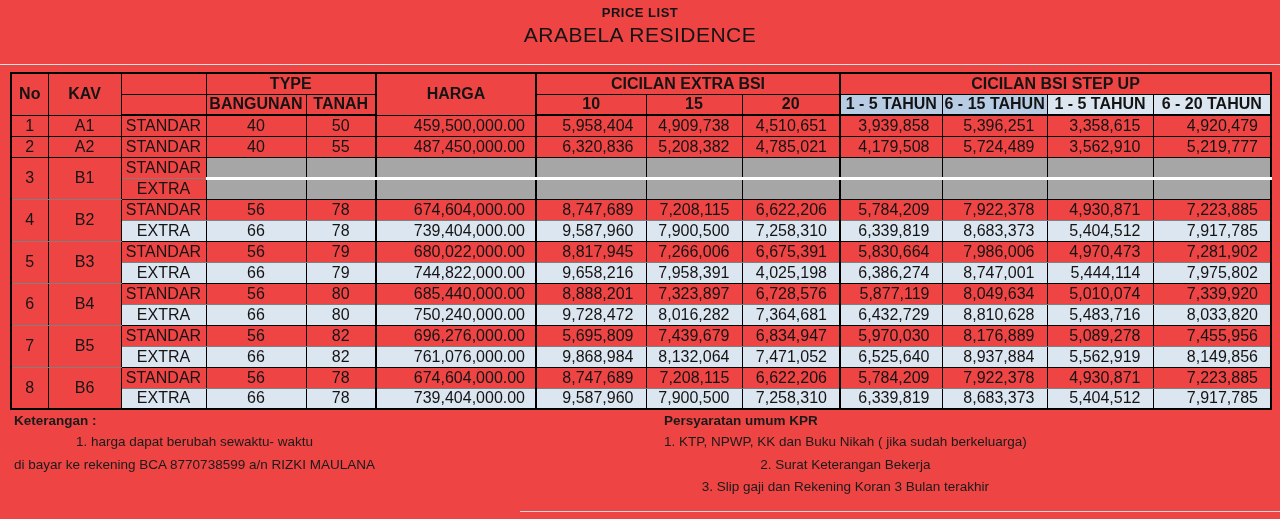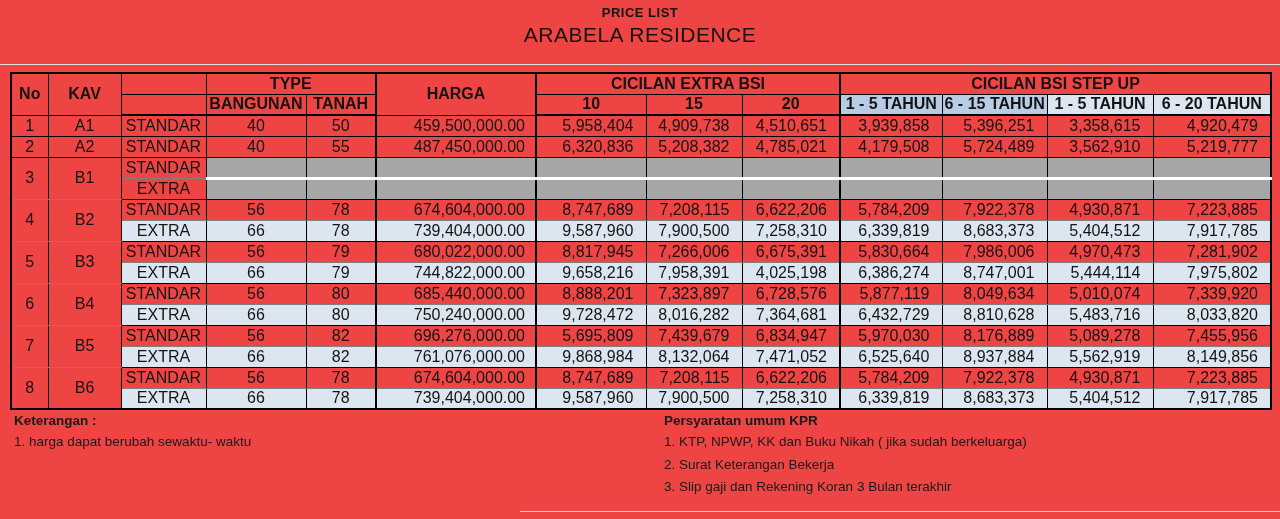--- a/index.html
+++ b/index.html
@@ -30,21 +30,21 @@
   th.hdr-light { background: var(--stepup-light, #dce6f1); }
   .fill-gray { background: var(--gray-fill, #a6a6a6); }
   .fill-blue { background: var(--extra-blue, #dce6f1); }
   tr.pair-start td { border-bottom-color: #7f7f7f; }
   tr.pair-start.gray td.fill-gray { border-bottom: 3px solid #ffffff; }
 
   .notes { position: absolute; top: 413px; font-size: 13.5px; color: #1a1a1a; }
   .notes-left { left: 14px; }
   .notes-right { left: 664px; }
   .notes .heading { font-weight: bold; margin-bottom: 6px; }
-  .notes .line { margin-bottom: 7.5px; line-height: 15px; }
+  .notes .line { margin-bottom: 7.5px; line-height: 15px; text-align: center; }
 </style>
 </head>
 <body>
 
 <div class="page">
 
   <div class="title-block">
     <div class="pretitle">PRICE LIST</div>
     <div class="main-title">ARABELA RESIDENCE</div>
   </div>
@@ -290,20 +290,21 @@
             <td class="c-s2 right fill-blue">5,404,512</td>
             <td class="c-s3 right fill-blue">7,917,785</td>
           </tr>
         </tbody>
     </table>
   </div>
 
   <div class="notes notes-left">
     <div class="heading">Keterangan :</div>
     <div class="line">1. harga dapat berubah sewaktu- waktu</div>
+    <div class="line">di bayar ke rekening BCA 8770738599 a/n RIZKI MAULANA</div>
   </div>
 
   <div class="notes notes-right">
     <div class="heading">Persyaratan umum KPR</div>
     <div class="line">1. KTP, NPWP, KK dan Buku Nikah ( jika sudah berkeluarga)</div>
     <div class="line">2. Surat Keterangan Bekerja</div>
     <div class="line">3. Slip gaji dan Rekening Koran 3 Bulan terakhir</div>
   </div>
 
   <div class="gridline gridline-bottom"></div>

